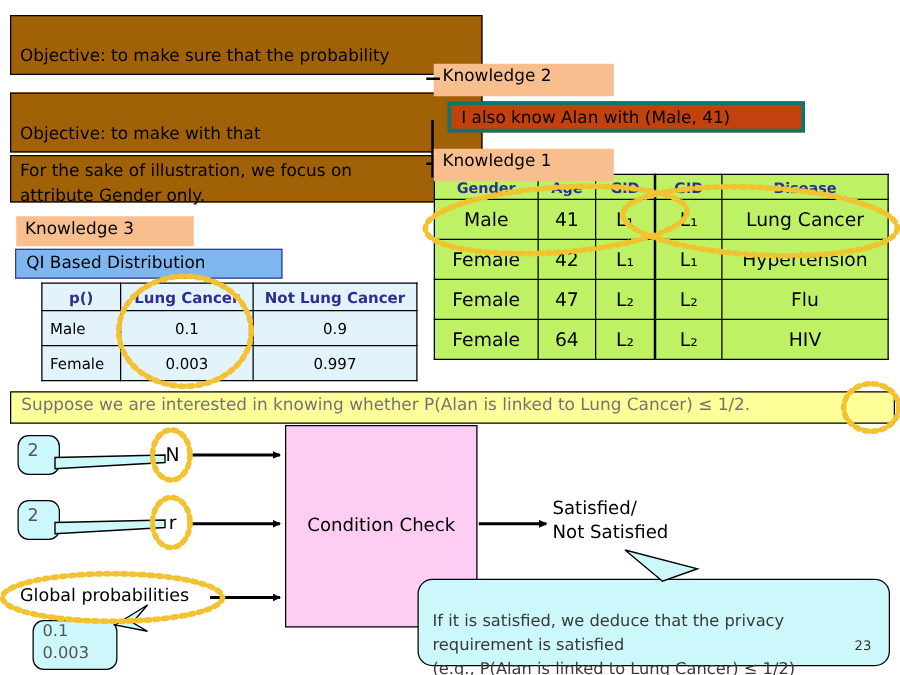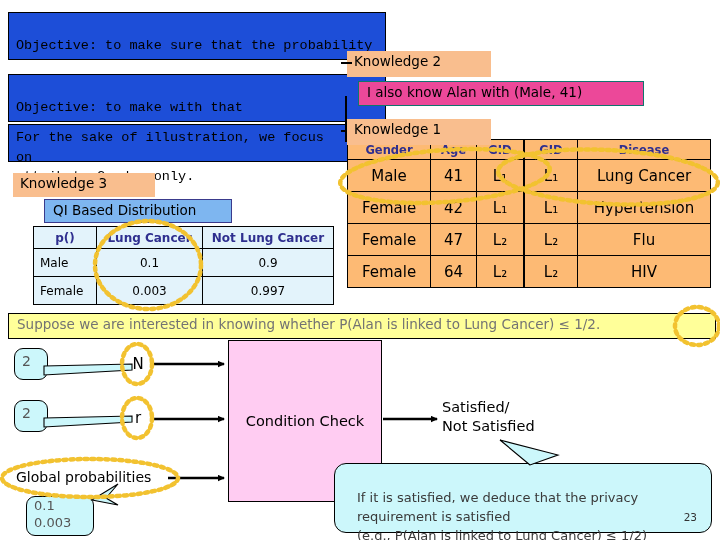--- a/index.html
+++ b/index.html
@@ -8,28 +8,27 @@
     background:#ffffff;
     font-family:"DejaVu Sans","Liberation Sans",sans-serif;
     overflow:hidden;
     position:relative;
   }
   #stage{position:absolute;left:0;top:0;width:720px;height:540px;}
   .abs{position:absolute;box-sizing:border-box;}
 
   
   .ybox{
-    background:#1d4ed8;
+    background:#a16207;
     border:1.5px solid #000;
     color:#000;
     font-size:13.5px;
     line-height:1.45;
     padding:3px 6px 4px 7px;
     white-space:pre-line;
-    font-family:Liberation Mono, monospace;
   }
   .indent{display:inline-block;padding-left:24px;}
 
   
   .ktag{
     background:#f9be8e;
     color:#000;
     font-size:13.5px;
     line-height:1.1;
     padding:3px 8px 4px 7px;
@@ -40,29 +39,29 @@
   .bluebar{
     background:#7eb6f0;
     border:1px solid #3a3a8c;
     color:#000;
     font-size:13.5px;
     line-height:1.1;
     padding:3px 8px 4px 8px;
     white-space:nowrap;
   }
   .bluebar.k2{
-    background:#ec4899;
-    border:1px solid #0f766e;
+    background:#c2410c;
+    border:3px solid #0f766e;
     font-size:13.5px;
   }
 
   
   table.dt{
     border-collapse:collapse;
-    background:#fdba74;
+    background:#bef264;
     table-layout:fixed;
   }
   table.dt td,table.dt th{
     border:1.6px solid #000;
     text-align:center;
     font-size:15px;
     color:#000;
     padding:0;
     height:31px;
     font-weight:normal;
@@ -122,21 +121,21 @@
     padding:3px 7px;
     box-sizing:border-box;
   }
   .bigcall{
     background:#ccf7fb;
     border:1.3px solid #000;
     border-radius:12px;
     color:#3a3a3a;
     font-size:13px;
     line-height:1.45;
-    padding:6px 9px 5px 22px;
+    padding:6px 9px 5px 11px;
     box-sizing:border-box;
     white-space:pre-line;
     position:relative;
   }
   .pagenum{
     position:absolute;right:14px;bottom:7px;
     font-size:10.5px;color:#333;
   }
 
   
@@ -159,21 +158,21 @@
   <div class="abs ybox" style="left:8px;top:74px;width:378px;height:48px;">
     <span class="objlabel">Objective:</span><span> to make with that</span><br>
     <span class="indent">P(Alan is linked to Lung Cancer) ≤ 1/2</span>
   </div>
 
   <div class="abs ybox" style="left:8px;top:124px;width:340px;height:38px;">For the sake of illustration, we focus on
 attribute Gender only.</div>
 
   <div class="abs ktag" style="left:13px;top:173px;width:142px;height:24px;">Knowledge 3</div>
 
-  <div class="abs bluebar" style="left:44px;top:199px;width:188px;height:24px;">QI Based Distribution</div>
+  <div class="abs bluebar" style="left:12px;top:199px;width:214px;height:24px;">QI Based Distribution</div>
 
   <table class="qt abs" style="left:33px;top:226px;width:297px;">
     <thead>
       <tr>
         <th style="width:62px">p()</th>
         <th style="width:105px">Lung Cancer</th>
         <th style="width:130px">Not Lung Cancer</th>
       </tr>
     </thead>
     <tbody>

